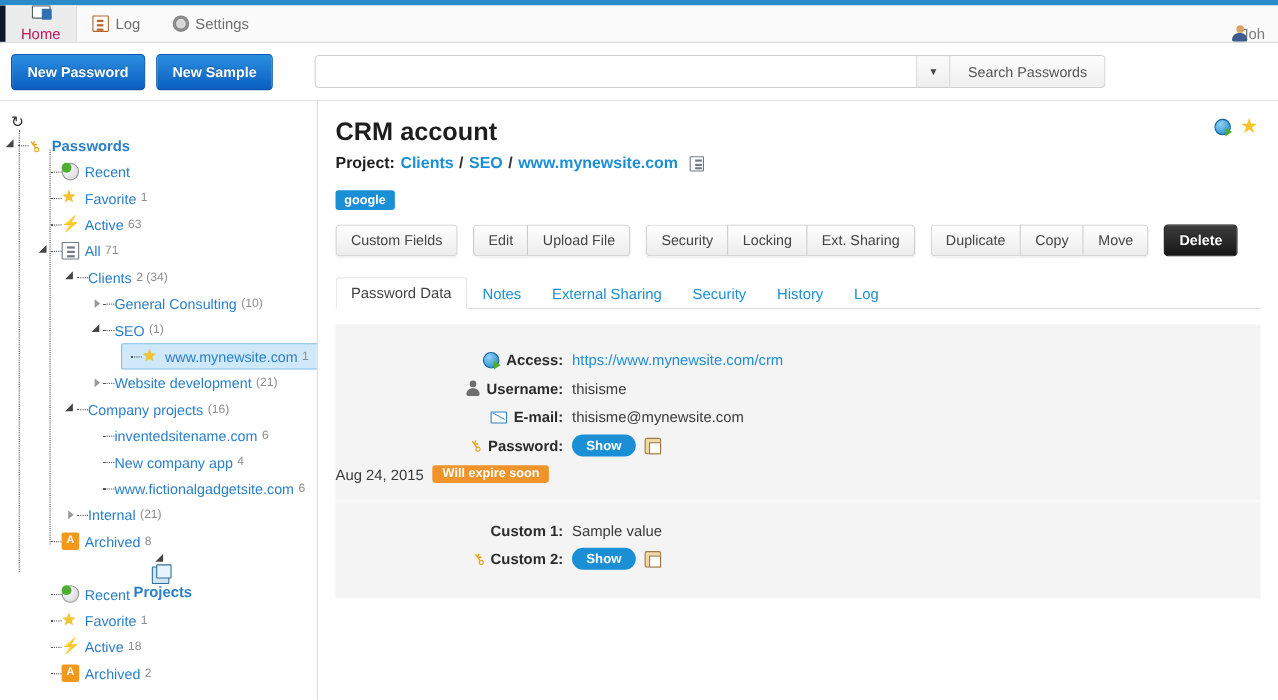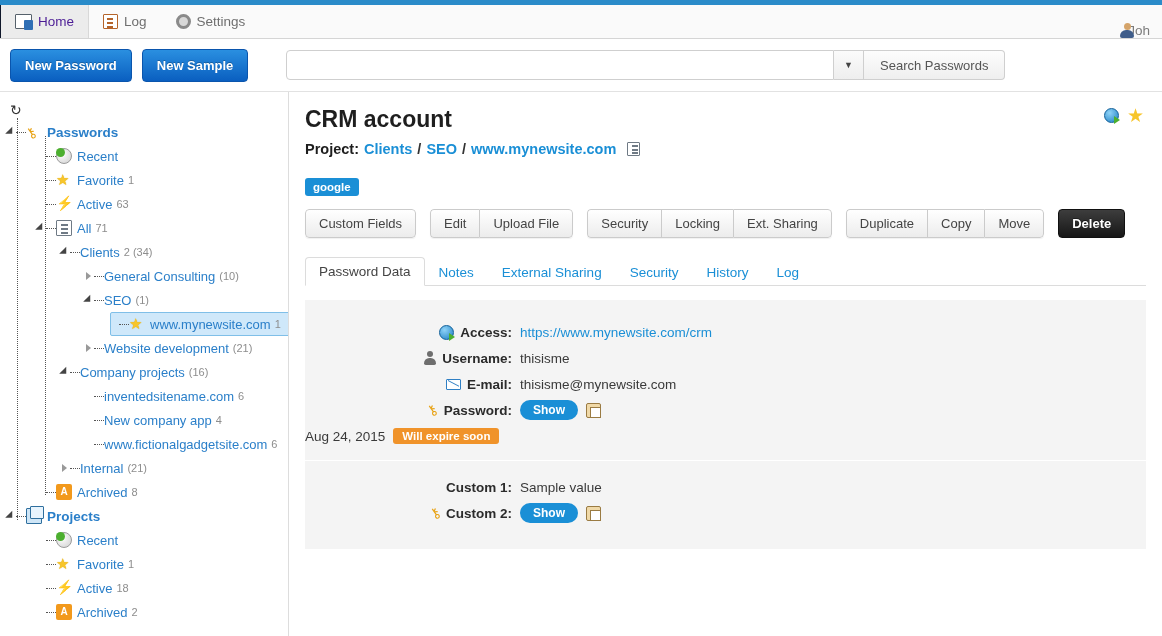--- a/index.html
+++ b/index.html
@@ -32,23 +32,24 @@
     align-items: center;
     gap: 6px;
     padding: 0 14px;
     font-size: 13.5px;
     color: #6f6f6f;
     cursor: pointer;
     border-right: 1px solid transparent;
   }
   .nav-item.active {
     background: #ececec;
-    color: #4c1d95;
-    border-left: 1px solid #0f172a;
+    color: #be185d;
+    border-left: 5px solid #0f172a;
     border-right: 1px solid #d8d8d8;
+    flex-direction: column;
   }
   .nav-icon { width: 17px; height: 17px; display:inline-block; position: relative; }
 
   .user-area {
     position: absolute;
     right: 0; top: 0; bottom: 0;
     display: flex; align-items: flex-end; gap: 5px;
     padding-right: 12px;
     font-size: 13.5px;
     color: #7b7b7b;
@@ -190,21 +191,21 @@
     display: flex; gap: 8px; align-items: center;
   }
   .tag {
     display: inline-block;
     background: #1a8fd6;
     color: #fff;
     font-size: 11.5px;
     font-weight: bold;
     padding: 3px 8px;
     border-radius: 3px;
-    margin-top: 21px;
+    margin-top: 16px;
   }
 
   
   .btnrow { display: flex; align-items: center; margin-top: 13px; gap: 14px; }
   .btngroup { display: flex; border-radius: 4px; overflow: hidden; box-shadow: 0 1px 1px rgba(0,0,0,.06); }
   .gbtn {
     background: linear-gradient(#ffffff, #ececec);
     border: 1px solid #cbcbcb;
     border-right: none;
     padding: 6px 13px;
@@ -549,21 +550,21 @@
           <span class="lbl">Internal</span>
           <span class="cnt">(21)</span>
         </div>
         <div class="tnode" style="margin-left: 38px; width: fit-content; padding-right: 0px;">
           <span style="width: 8px; flex: 0 0 auto;"></span>
           <span class="hdash"></span>
           <span class="ic ic-archive ico">A</span>
           <span class="lbl">Archived</span>
           <span class="cnt">8</span>
         </div>
-        <div class="tnode root" style="padding-left: 8px;">
+        <div class="tnode root" style="padding-left: 8px; flex-direction: column;">
           <span class="arrow-open"></span>
           <span class="hdash"></span>
           <span class="ic ic-projects ico"></span>
           <span class="lbl">Projects</span>
         </div>
         <div class="tnode" style="margin-left: 38px; width: fit-content; padding-right: 0px;">
           <span style="width: 8px; flex: 0 0 auto;"></span>
           <span class="hdash"></span>
           <span class="ic ic-clock ico"></span>
           <span class="lbl">Recent</span>

